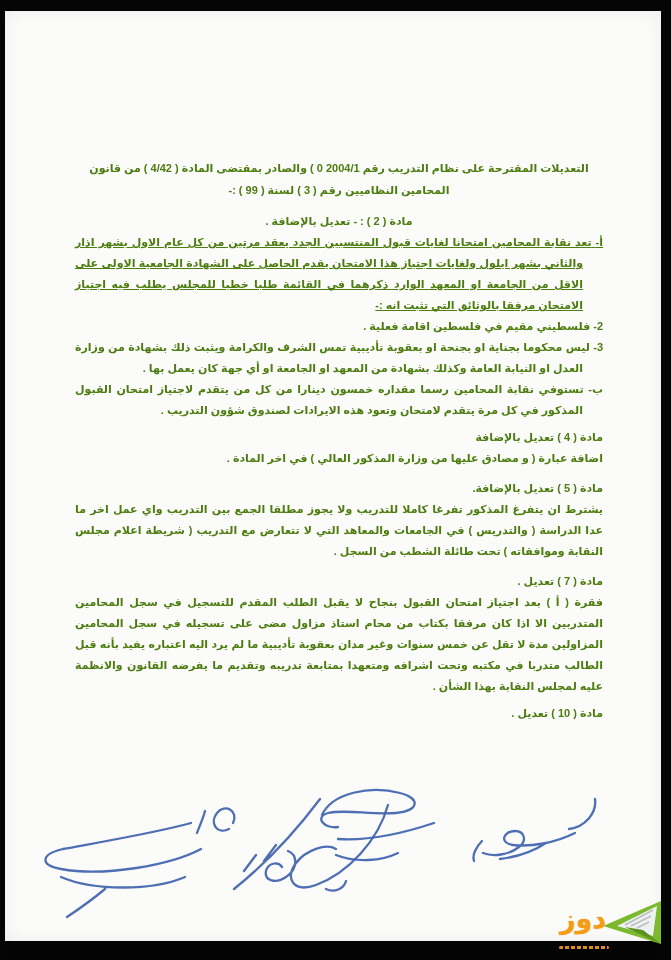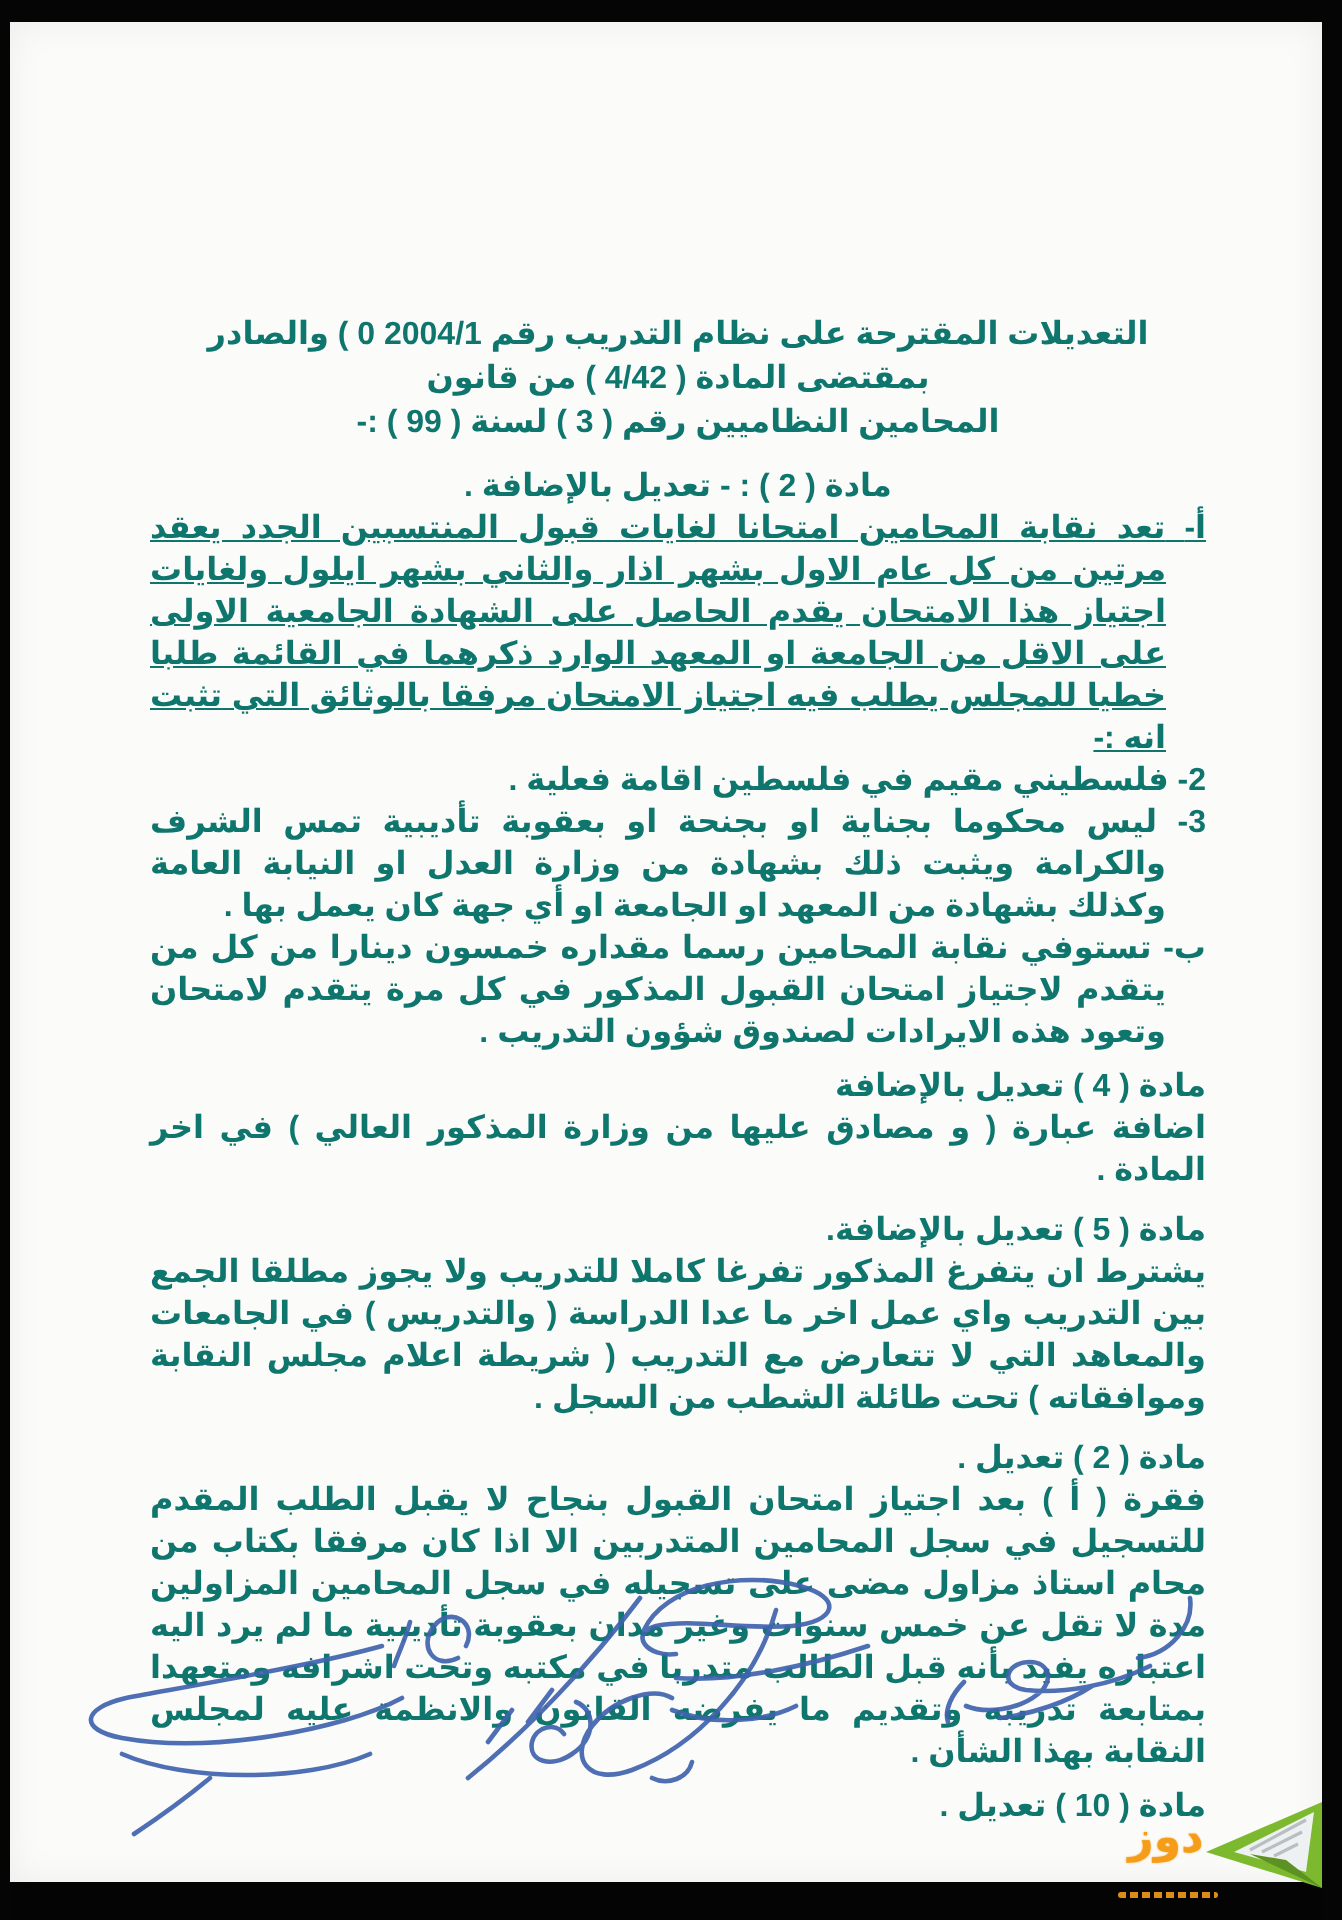--- a/index.html
+++ b/index.html
@@ -10,39 +10,39 @@
   }
   .scan-frame{position:absolute;inset:0;background:#060606;}
   .page{
     position:absolute;left:5px;top:11px;width:656px;height:930px;
     background:#fbfbfa;
     box-shadow:inset 0 0 18px rgba(0,0,0,0.06);
   }
   .content{
     position:absolute;top:146px;right:58px;width:528px;
     direction:rtl;unicode-bidi:embed;
-    color:#0f766e;font-weight:bold;font-size:16px;line-height:21px;
+    color:#4d7c0f;font-weight:bold;font-size:11px;line-height:21px;
     text-align:justify;
   }
   .doc-title{text-align:center;line-height:22px;margin:0 0 10px 0;}
   .art-head{margin:0;padding:0;}
   .art-head.center{text-align:center;}
   .gap-lg{margin-top:37px;text-decoration:underline;}
   .gap-md{margin-top:9px;}
   .gap-sm{margin-top:6px;}
   .hang{padding-right:20px;text-indent:-20px;margin:0;}
   .marker{display:inline;}
   .body-par{margin:0;}
   .signatures{position:absolute;left:25px;top:770px;width:610px;height:140px;pointer-events:none;}
   .signatures path{fill:none;stroke:#3f63ad;stroke-width:2.3;stroke-linecap:round;stroke-linejoin:round;opacity:0.92;}
   .watermark{position:absolute;right:8px;bottom:8px;width:110px;height:52px;}
   .wm-plane{position:absolute;right:0;top:0;width:72px;height:48px;}
   .wm-brand{
     position:absolute;right:52px;top:2px;width:56px;
-    color:#f59c18;font-size:22px;font-weight:bold;text-align:center;
+    color:#f59c18;font-size:27px;font-weight:bold;text-align:center;
     direction:rtl;line-height:34px;text-shadow:0 0 1px #f59c18;
   }
   .wm-tagline{
     position:absolute;right:54px;bottom:3px;width:50px;height:3px;
     background:repeating-linear-gradient(90deg,#f59c18 0 4px,transparent 4px 6px);
     border-radius:2px;opacity:.9;
   }
   .edge-top{position:absolute;left:0;top:0;width:671px;height:11px;background:#050505;}
   .edge-bottom{position:absolute;left:0;top:941px;width:671px;height:19px;background:#040404;}
   .edge-left{position:absolute;left:0;top:0;width:5px;height:960px;background:#050505;}
@@ -71,21 +71,21 @@
       <p class="hang"><span class="marker">3-</span> <span>ليس محكوما بجناية او بجنحة او بعقوبة تأديبية تمس الشرف والكرامة ويثبت ذلك بشهادة من وزارة العدل او النيابة العامة وكذلك بشهادة من المعهد او الجامعة او أي جهة كان يعمل بها .</span></p>
 
       <p class="hang"><span class="marker">ب-</span> <span>تستوفي نقابة المحامين رسما مقداره خمسون دينارا من كل من يتقدم لاجتياز امتحان القبول المذكور في كل مرة يتقدم لامتحان وتعود هذه الايرادات لصندوق شؤون التدريب .</span></p>
 
       <div class="art-head gap-sm">مادة ( 4 ) تعديل بالإضافة</div>
       <p class="body-par gap-md">اضافة عبارة ( و مصادق عليها من وزارة المذكور العالي ) في اخر المادة .</p>
 
       <div class="art-head gap-md">مادة ( 5 ) تعديل بالإضافة.</div>
       <p class="body-par gap-sm">يشترط ان يتفرغ المذكور تفرغا كاملا للتدريب ولا يجوز مطلقا الجمع بين التدريب واي عمل اخر ما عدا الدراسة ( والتدريس ) في الجامعات والمعاهد التي لا تتعارض مع التدريب ( شريطة اعلام مجلس النقابة وموافقاته ) تحت طائلة الشطب من السجل .</p>
 
-      <div class="art-head gap-md">مادة ( 2 ) تعديل .</div>
+      <div class="art-head gap-md">مادة ( 7 ) تعديل .</div>
       <p class="body-par gap-sm">فقرة ( أ ) بعد اجتياز امتحان القبول بنجاح لا يقبل الطلب المقدم للتسجيل في سجل المحامين المتدربين الا اذا كان مرفقا بكتاب من محام استاذ مزاول مضى على تسجيله في سجل المحامين المزاولين مدة لا تقل عن خمس سنوات وغير مدان بعقوبة تأديبية ما لم يرد اليه اعتباره يفيد بأنه قبل الطالب متدربا في مكتبه وتحت اشرافه ومتعهدا بمتابعة تدريبه وتقديم ما يفرضه القانون والانظمة عليه لمجلس النقابة بهذا الشأن .</p>
 
       <div class="art-head gap-sm">مادة ( 10 ) تعديل .</div>
     </div>
 
     <svg class="signatures" viewBox="0 0 610 140" xmlns="http://www.w3.org/2000/svg">
       <path d="M565 18 c2 14 -10 28 -26 30 M545 52 c-20 10 -44 14 -62 12 c-14 -2 -10 -14 2 -14 c10 0 12 10 4 16 c-10 8 -26 10 -36 6 M470 78 c16 -2 34 -8 46 -16 M452 60 c-6 6 -10 14 -8 20"></path>
       <path d="M292 34 c10 -22 48 -30 78 -22 c22 6 18 18 -4 20 c-26 2 -50 -4 -68 0 c-14 4 -4 16 10 14 M308 58 c30 2 66 -6 96 -16 M306 74 c20 8 46 6 62 -2"></path>
       <path d="M358 24 c-10 36 -40 68 -72 80 c-22 8 -32 -6 -20 -22 c10 -13 30 -20 40 -14 M204 108 c30 -24 62 -58 86 -90 M226 74 l-12 16 M246 64 l-12 16 M258 70 c10 4 10 18 -2 26 c-10 7 -22 4 -20 -6 c2 -8 12 -10 16 -4 M296 108 c8 4 18 0 20 -8"></path>
       <path d="M203 42 c6 -12 -8 -20 -16 -10 c-8 10 0 22 12 16 M175 30 c-2 8 -6 16 -8 22 M161 42 c-36 10 -96 20 -128 26 c-22 5 -24 16 -2 20 c44 8 110 -4 140 -20 M31 96 c32 14 92 14 124 0 M75 108 c-12 10 -26 20 -38 28"></path>

